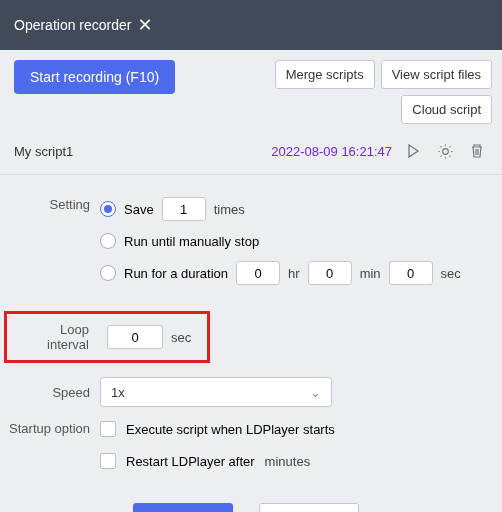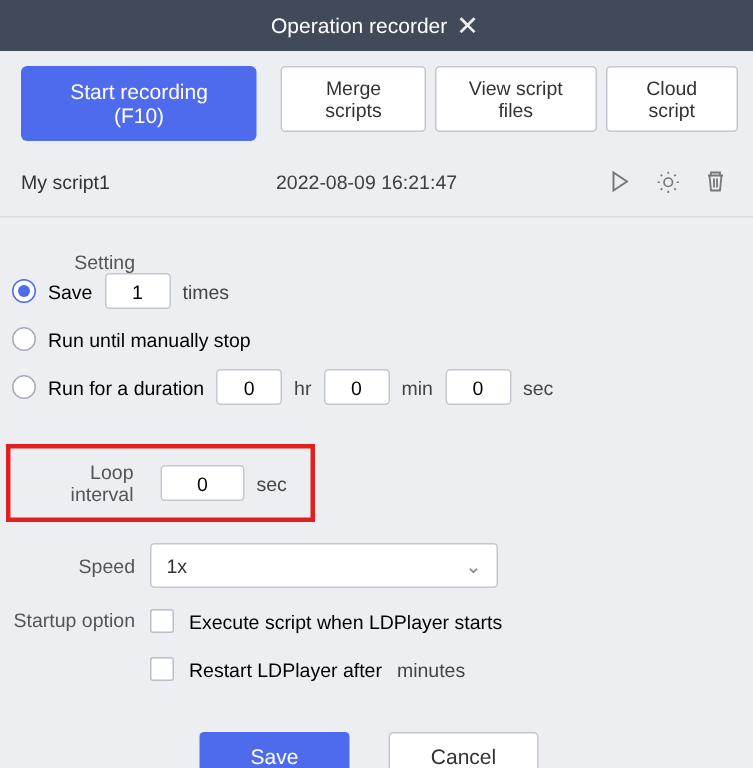--- a/index.html
+++ b/index.html
@@ -7,25 +7,25 @@
   font-family: -apple-system, "Segoe UI", Arial, sans-serif;
   font-size: 13px;
   background: #eceef2;
   width: 502px;
   height: 512px;
   overflow: hidden;
 }
 .titlebar {
   background: #414a58;
   color: #fff;
-  height: 34px;
+  height: 50px;
   display: flex;
   align-items: center;
   padding: 0 10px 0 14px;
-  justify-content: center;
+  justify-content: flex-start;
 }
 .titlebar .title { font-size: 14px; }
 .close-x {
   font-size: 18px;
   color: #eee;
   cursor: pointer;
   padding: 2px 6px;
 }
 .toolbar {
   padding: 10px 10px 6px 14px;
@@ -36,40 +36,40 @@
 .btn-primary {
   background: #4f6bed;
   color: #fff;
   border: none;
   padding: 9px 16px;
   border-radius: 4px;
   font-size: 14px;
   cursor: pointer;
 }
 .spacer { flex: 1; }
-.right-buttons { display: flex; flex-direction: row; gap: 6px; align-items: flex-end;}
+.right-buttons { display: flex; flex-direction: column; gap: 6px; align-items: flex-end;}
 .right-buttons .row1 { display: flex; gap: 6px; }
 .btn-outline {
   background: #fff;
   border: 1px solid #c3c7cf;
   color: #333;
   padding: 6px 10px;
   border-radius: 3px;
   font-size: 13px;
   cursor: pointer;
 }
 .script-row {
   display: flex;
   align-items: center;
   padding: 10px 14px 12px 14px;
   gap: 10px;
   border-bottom: 1px solid #d9dce2;
 }
 .script-name { flex: 0 0 auto; width: 160px; color: #333; }
-.script-time { flex: 1; text-align: left; color: #404040; }
+.script-time { flex: 1; text-align: right; color: #6d28d9; }
 .icon-btn {
   width: 22px; height: 22px;
   display: inline-flex; align-items: center; justify-content: center;
   cursor: pointer; color: #666;
 }
 .form-area { padding: 22px 18px 10px 8px; }
 .form-row {
   display: flex;
   align-items: center;
   margin-bottom: 14px;
@@ -195,21 +195,21 @@
   </span>
   <span class="icon-btn">
     <svg width="16" height="16" viewBox="0 0 16 16">
         <path fill="none" stroke="#777" stroke-width="1.2" d="M3 4h10M5 4V2h6v2M4 4l1 10h6l1-10M7 6v6M9 6v6"></path>
       </svg>
   </span>
 </div>
 
 <div class="form-area">
 
-  <div class="form-row" style="align-items:flex-start;flex-direction:column;">
+  <div class="form-row" style="align-items:flex-start;">
     <div class="label-col">Setting</div>
     <div class="options-col">
       <div class="radio-row">
         <span class="radio checked"></span>
         <span>Save</span>
         <input class="num-input" value="1" style="">
         <span class="unit">times</span>
       </div>
       <div class="radio-row">
         <span class="radio"></span>

